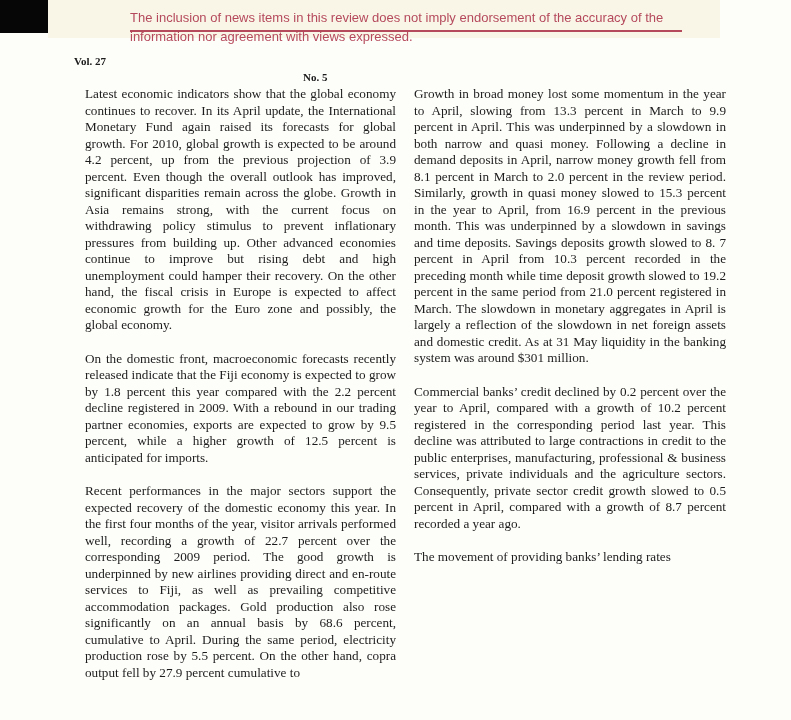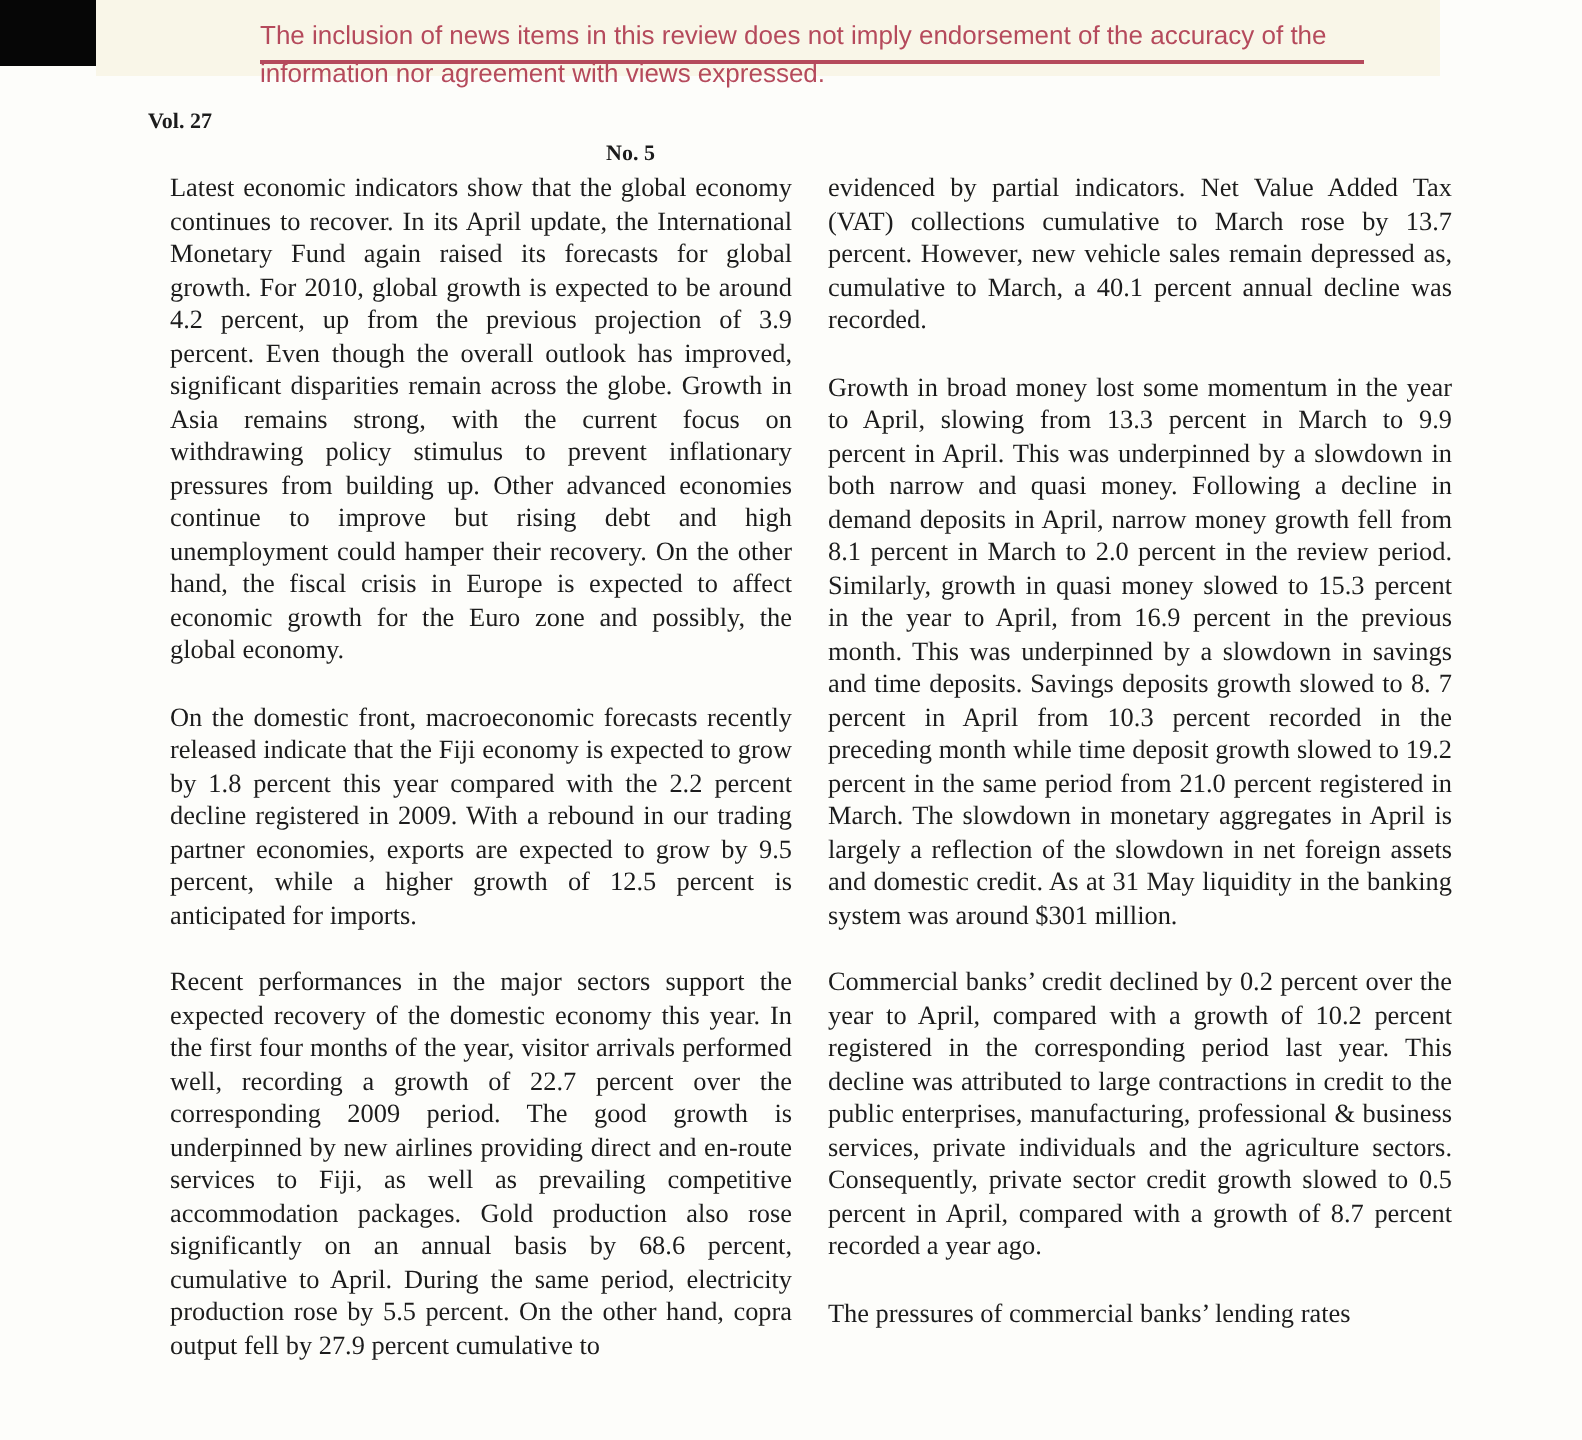--- a/index.html
+++ b/index.html
@@ -72,19 +72,18 @@
     <span class="num">No. 5</span>
   </div>
 
   <div class="col col-left">
     <p>Latest economic indicators show that the global economy continues to recover.  In its April update, the International Monetary Fund again raised its forecasts for global growth.  For 2010, global growth is expected to be around 4.2 percent, up from the previous projection of 3.9 percent.  Even though the overall outlook has improved, significant disparities remain across the globe.  Growth in Asia remains strong, with the current focus on withdrawing policy stimulus to prevent inflationary pressures from building up.  Other advanced economies continue to improve but rising debt and high unemployment could hamper their recovery.  On the other hand, the fiscal crisis in Europe is expected to affect economic growth for the Euro zone and possibly, the global economy.</p>
     <p>On the domestic front, macroeconomic forecasts recently released indicate that the Fiji economy is expected to grow by 1.8 percent this year compared with the 2.2 percent decline registered in 2009.  With a rebound in our trading partner economies, exports are expected to grow by 9.5 percent, while a higher growth of 12.5 percent is anticipated for imports.</p>
     <p>Recent performances in the major sectors support the expected recovery of the domestic economy this year.  In the first four months of the year, visitor arrivals performed well, recording a growth of 22.7 percent over the corresponding 2009 period.  The good growth is underpinned by new airlines providing direct and en-route services to Fiji, as well as prevailing competitive accommodation packages.  Gold production also rose significantly on an annual basis by 68.6 percent, cumulative to April.  During the same period, electricity production rose by 5.5 percent.  On the other hand, copra output fell by 27.9 percent cumulative to</p>
   </div>
 
   <div class="col col-right">
-    <p>evidenced by partial indicators.  Net Value Added Tax (VAT) collections cumulative to March rose by 13.7 percent.  However, new vehicle sales remain depressed as, cumulative to March, a 40.1 percent annual decline was recorded.</p>
     <p>Growth in broad money lost some momentum in the year to April, slowing from 13.3 percent in March to 9.9 percent in April.  This was underpinned by a slowdown in both narrow and quasi money.  Following a decline in demand deposits in April, narrow money growth fell from 8.1 percent in March to 2.0 percent in the review period.  Similarly, growth in quasi money slowed to 15.3 percent in the year to April, from 16.9 percent in the previous month.  This was underpinned by a slowdown in savings and time deposits.  Savings deposits growth slowed to 8. 7 percent in April from 10.3 percent recorded in the preceding month while time deposit growth slowed to 19.2 percent in the same period from 21.0 percent registered in March.  The slowdown in monetary aggregates in April is largely a reflection of the slowdown in net foreign assets and domestic credit.  As at 31 May liquidity in the banking system was around $301 million.</p>
     <p>Commercial banks’ credit declined by 0.2 percent over the year to April, compared with a growth of 10.2 percent registered in the corresponding period last year.  This decline was attributed to large contractions in credit to the public enterprises, manufacturing, professional &amp; business services, private individuals and the agriculture sectors.  Consequently, private sector credit growth slowed to 0.5 percent in April, compared with a growth of 8.7 percent recorded a year ago.</p>
-    <p>The pressures of commercial banks’ lending rates</p>
+    <p>The movement of providing banks’ lending rates</p>
   </div>
 
 </div>
 
 </body></html>

